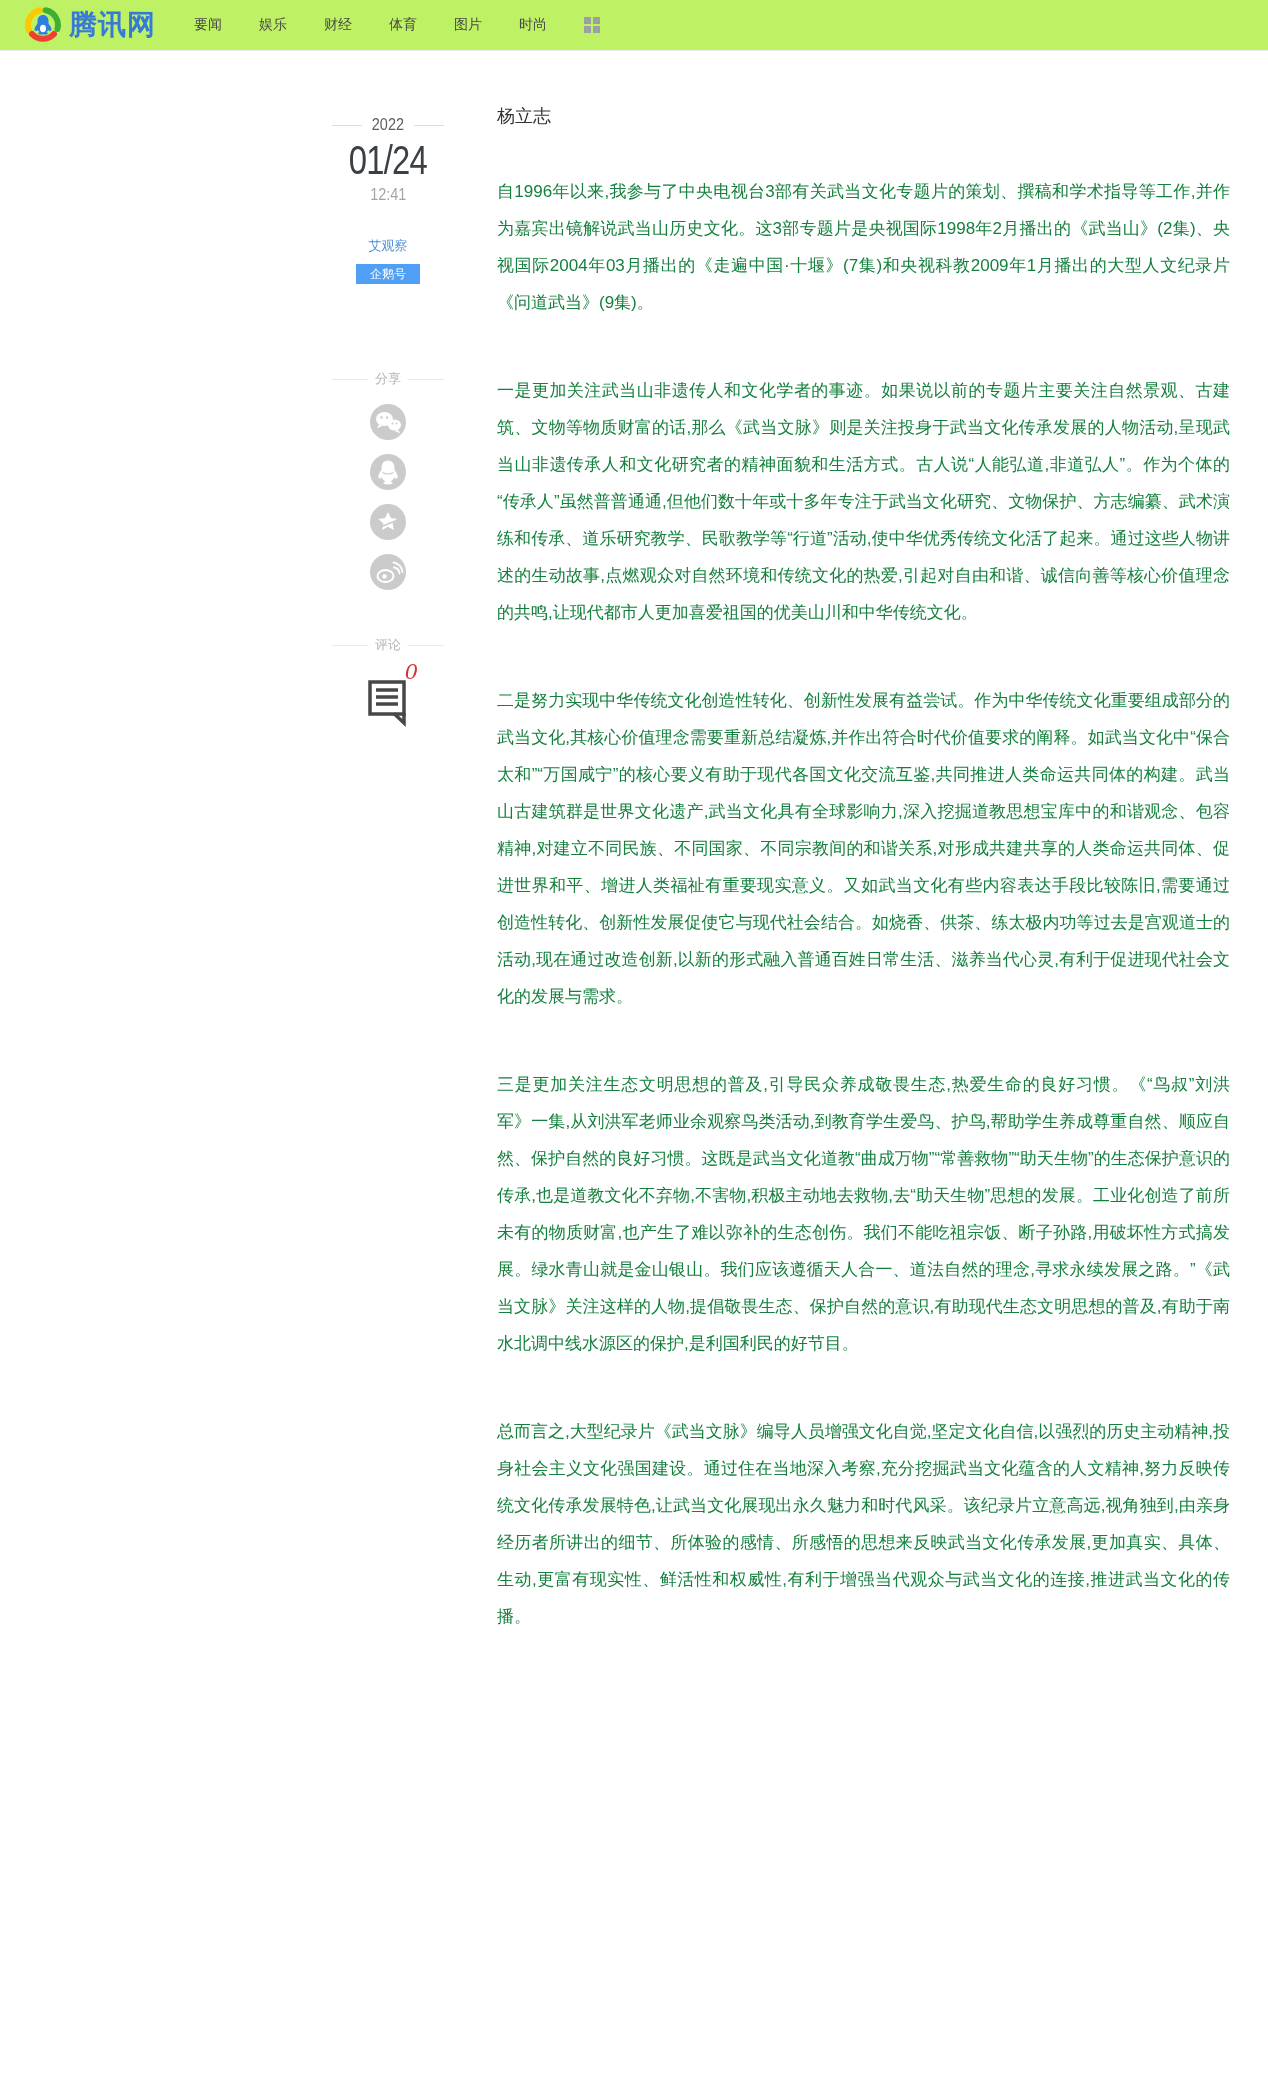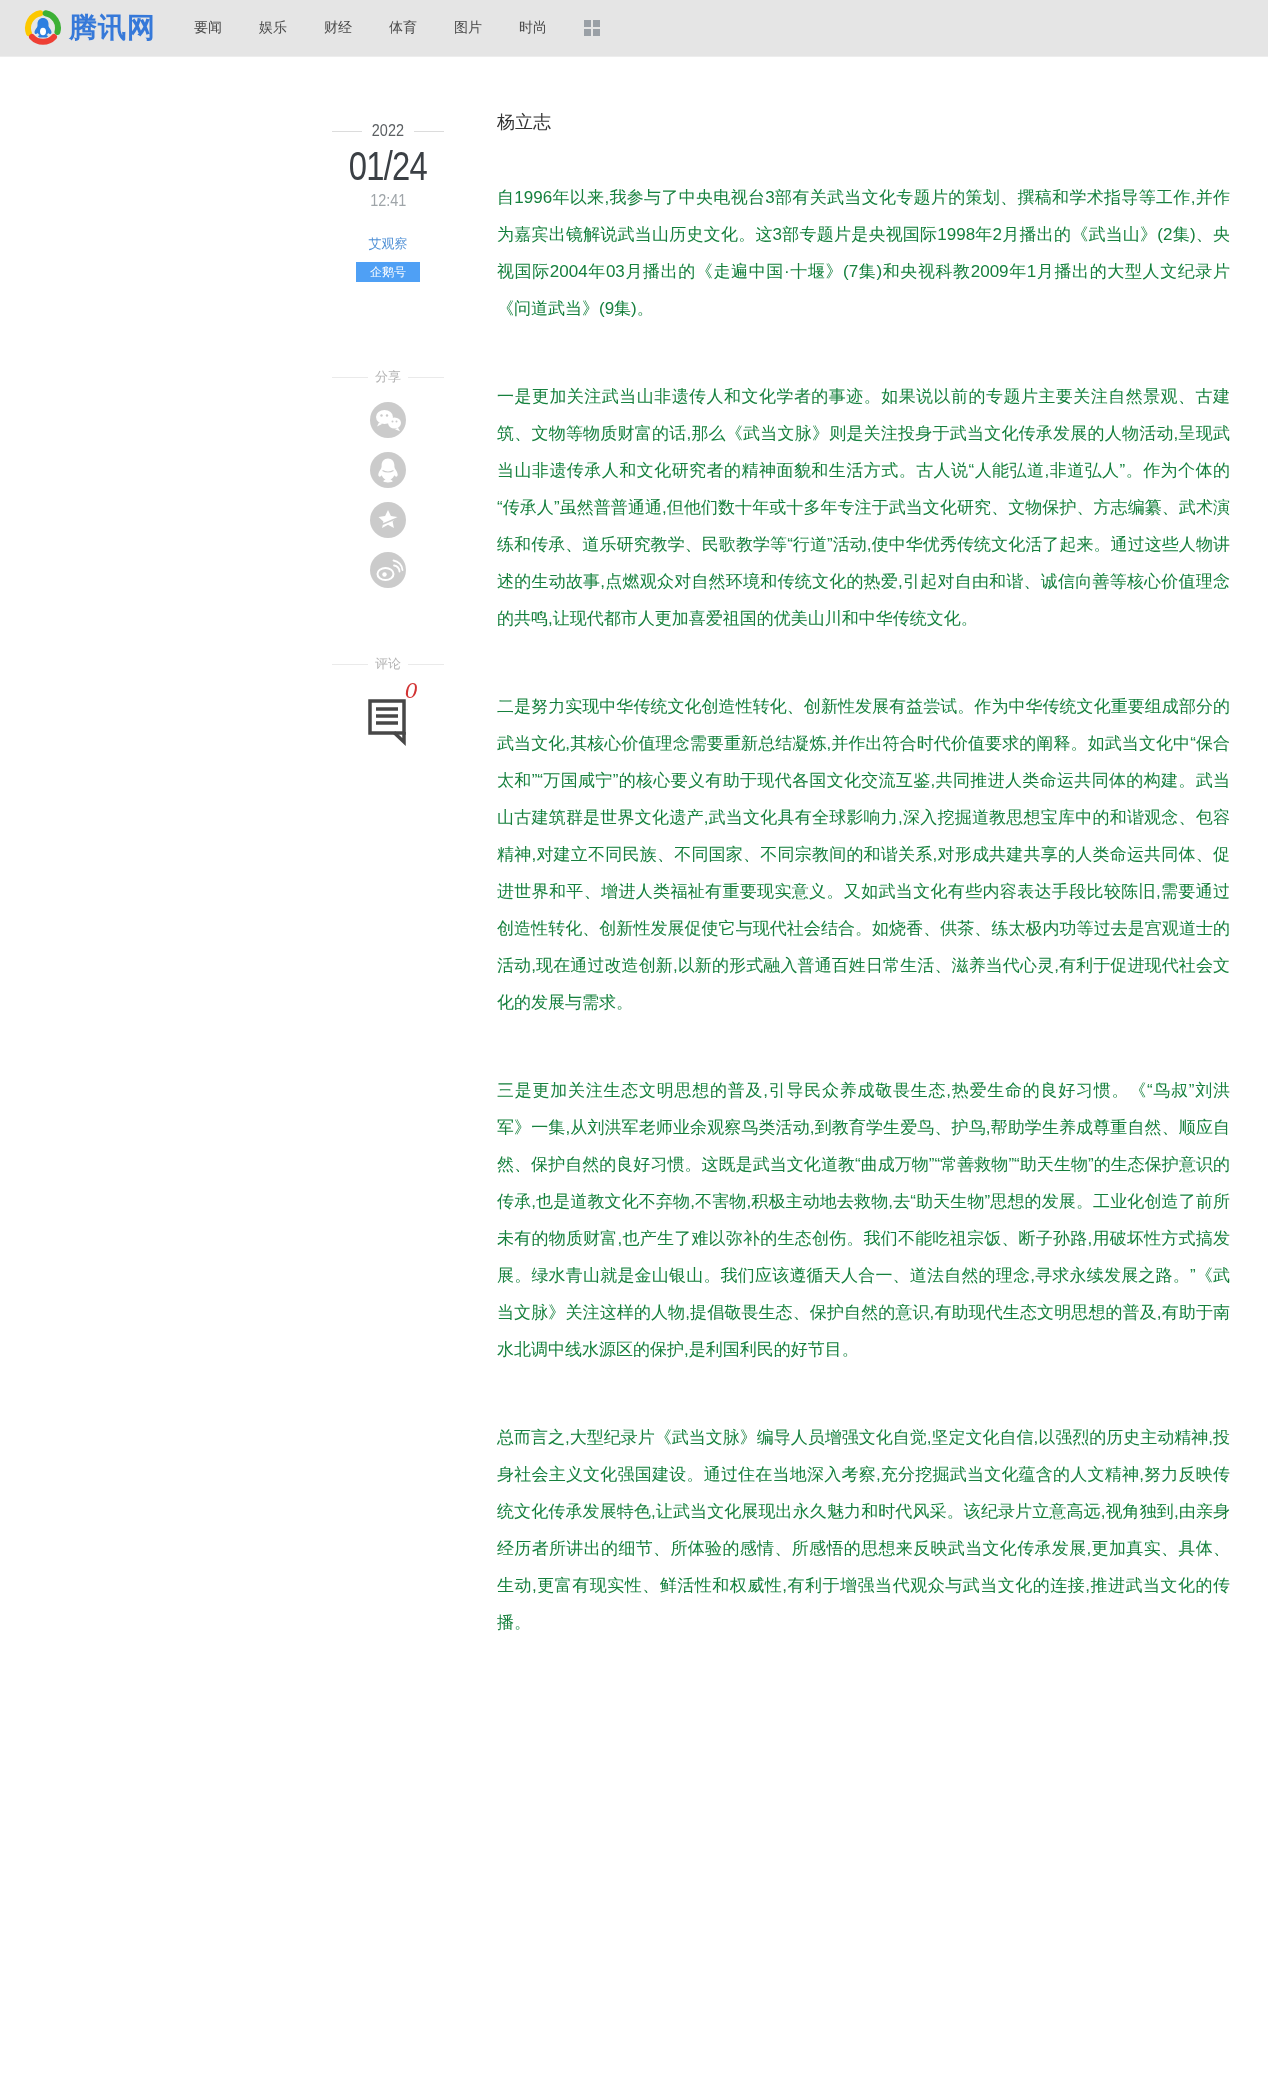--- a/index.html
+++ b/index.html
@@ -4,22 +4,22 @@
 <style>
   * { margin:0; padding:0; box-sizing:border-box; }
   html,body { background:#fff; }
   body {
     width:1268px; min-height:2085px;
     font-family:"Liberation Sans","DejaVu Sans",sans-serif;
     color:#3d3d3d;
   }
   
   .header {
-    height:57px; display:flex; align-items:center;
-    padding:7px 24px; border-bottom:1px solid #ededed; background:#e5e5e5;
+    height:51px; display:flex; align-items:center;
+    padding:7px 24px; border-bottom:1px solid #ededed; background:#bef264;
   }
   .logo { display:flex; align-items:center; gap:7px; cursor:pointer; }
   .logo-text { font-size:28px; font-weight:bold; color:#3679d9; letter-spacing:1px; }
   .nav { display:flex; align-items:center; margin-left:38px; gap:37px; }
   .nav-item { font-size:14px; color:#494949; text-decoration:none; cursor:pointer; }
   .nav-more { display:grid; grid-template-columns:7px 7px; grid-gap:2px; cursor:pointer; }
   .nav-more i { width:7px; height:7px; background:#9aa0a6; display:block; }
   
   .page-title {
     margin:58px 0 0 332px;
@@ -30,27 +30,27 @@
   .meta-col { width:112px; flex:0 0 112px; margin-right:53px; display:flex; flex-direction:column; align-items:center; }
   .content-col { width:733px; flex:0 0 733px; }
   
   .year-row { display:flex; align-items:center; width:100%; gap:7px; margin-top:16px;
               color:#5c6063; font-size:17px; }
   .year-row .hline { flex:1; height:1px; background:#dcdcdc; }
   .year-row span.txt { transform:scaleX(.85); }
   .date-day { font-size:41px; line-height:46px; margin-top:2px; color:#3b4045;
               letter-spacing:-1px; transform:scaleX(.8); }
   .date-time { font-size:17px; margin-top:2px; color:#9fa5a9; transform:scaleX(.85); }
-  .source-name { margin-top:24px; font-size:13px; color:#4e8fd5; text-decoration:none; cursor:pointer; }
+  .source-name { margin-top:32px; font-size:13px; color:#4e8fd5; text-decoration:none; cursor:pointer; }
   .source-badge { margin-top:9px; display:inline-block; background:#4fa0f5; color:#fff;
                   font-size:12px; line-height:20px; padding:0 14px; border-radius:0; cursor:default; }
   .section-label { display:flex; align-items:center; width:100%; gap:7px; margin-top:86px;
                    color:#b3b3b3; font-size:13px; }
   .section-label .hline { flex:1; height:1px; background:#eaeaea; }
-  .section-label.comments { margin-top:67px; }
+  .section-label.comments { margin-top:46px; }
   .share-icons { margin-top:16px; display:flex; flex-direction:column; gap:14px; }
   .share-btn { width:36px; height:36px; border:none; border-radius:50%; background:#cbcbcb;
                padding:0; cursor:pointer; display:flex; align-items:center; justify-content:center; }
   .share-btn svg { width:36px; height:36px; display:block; }
   .comment-widget { position:relative; margin-top:18px; width:52px; height:56px; cursor:pointer; }
   .comment-count { position:absolute; top:-12px; right:-4px; color:#d23333;
                    font:italic 21px "DejaVu Serif",serif; }
   
   .author { font-size:18px; line-height:22px; color:#333; margin:6px 0 46px; }
   .para { font-size:17px; line-height:37px; color:#15803d; text-align:justify; margin:0 0 51px; }

